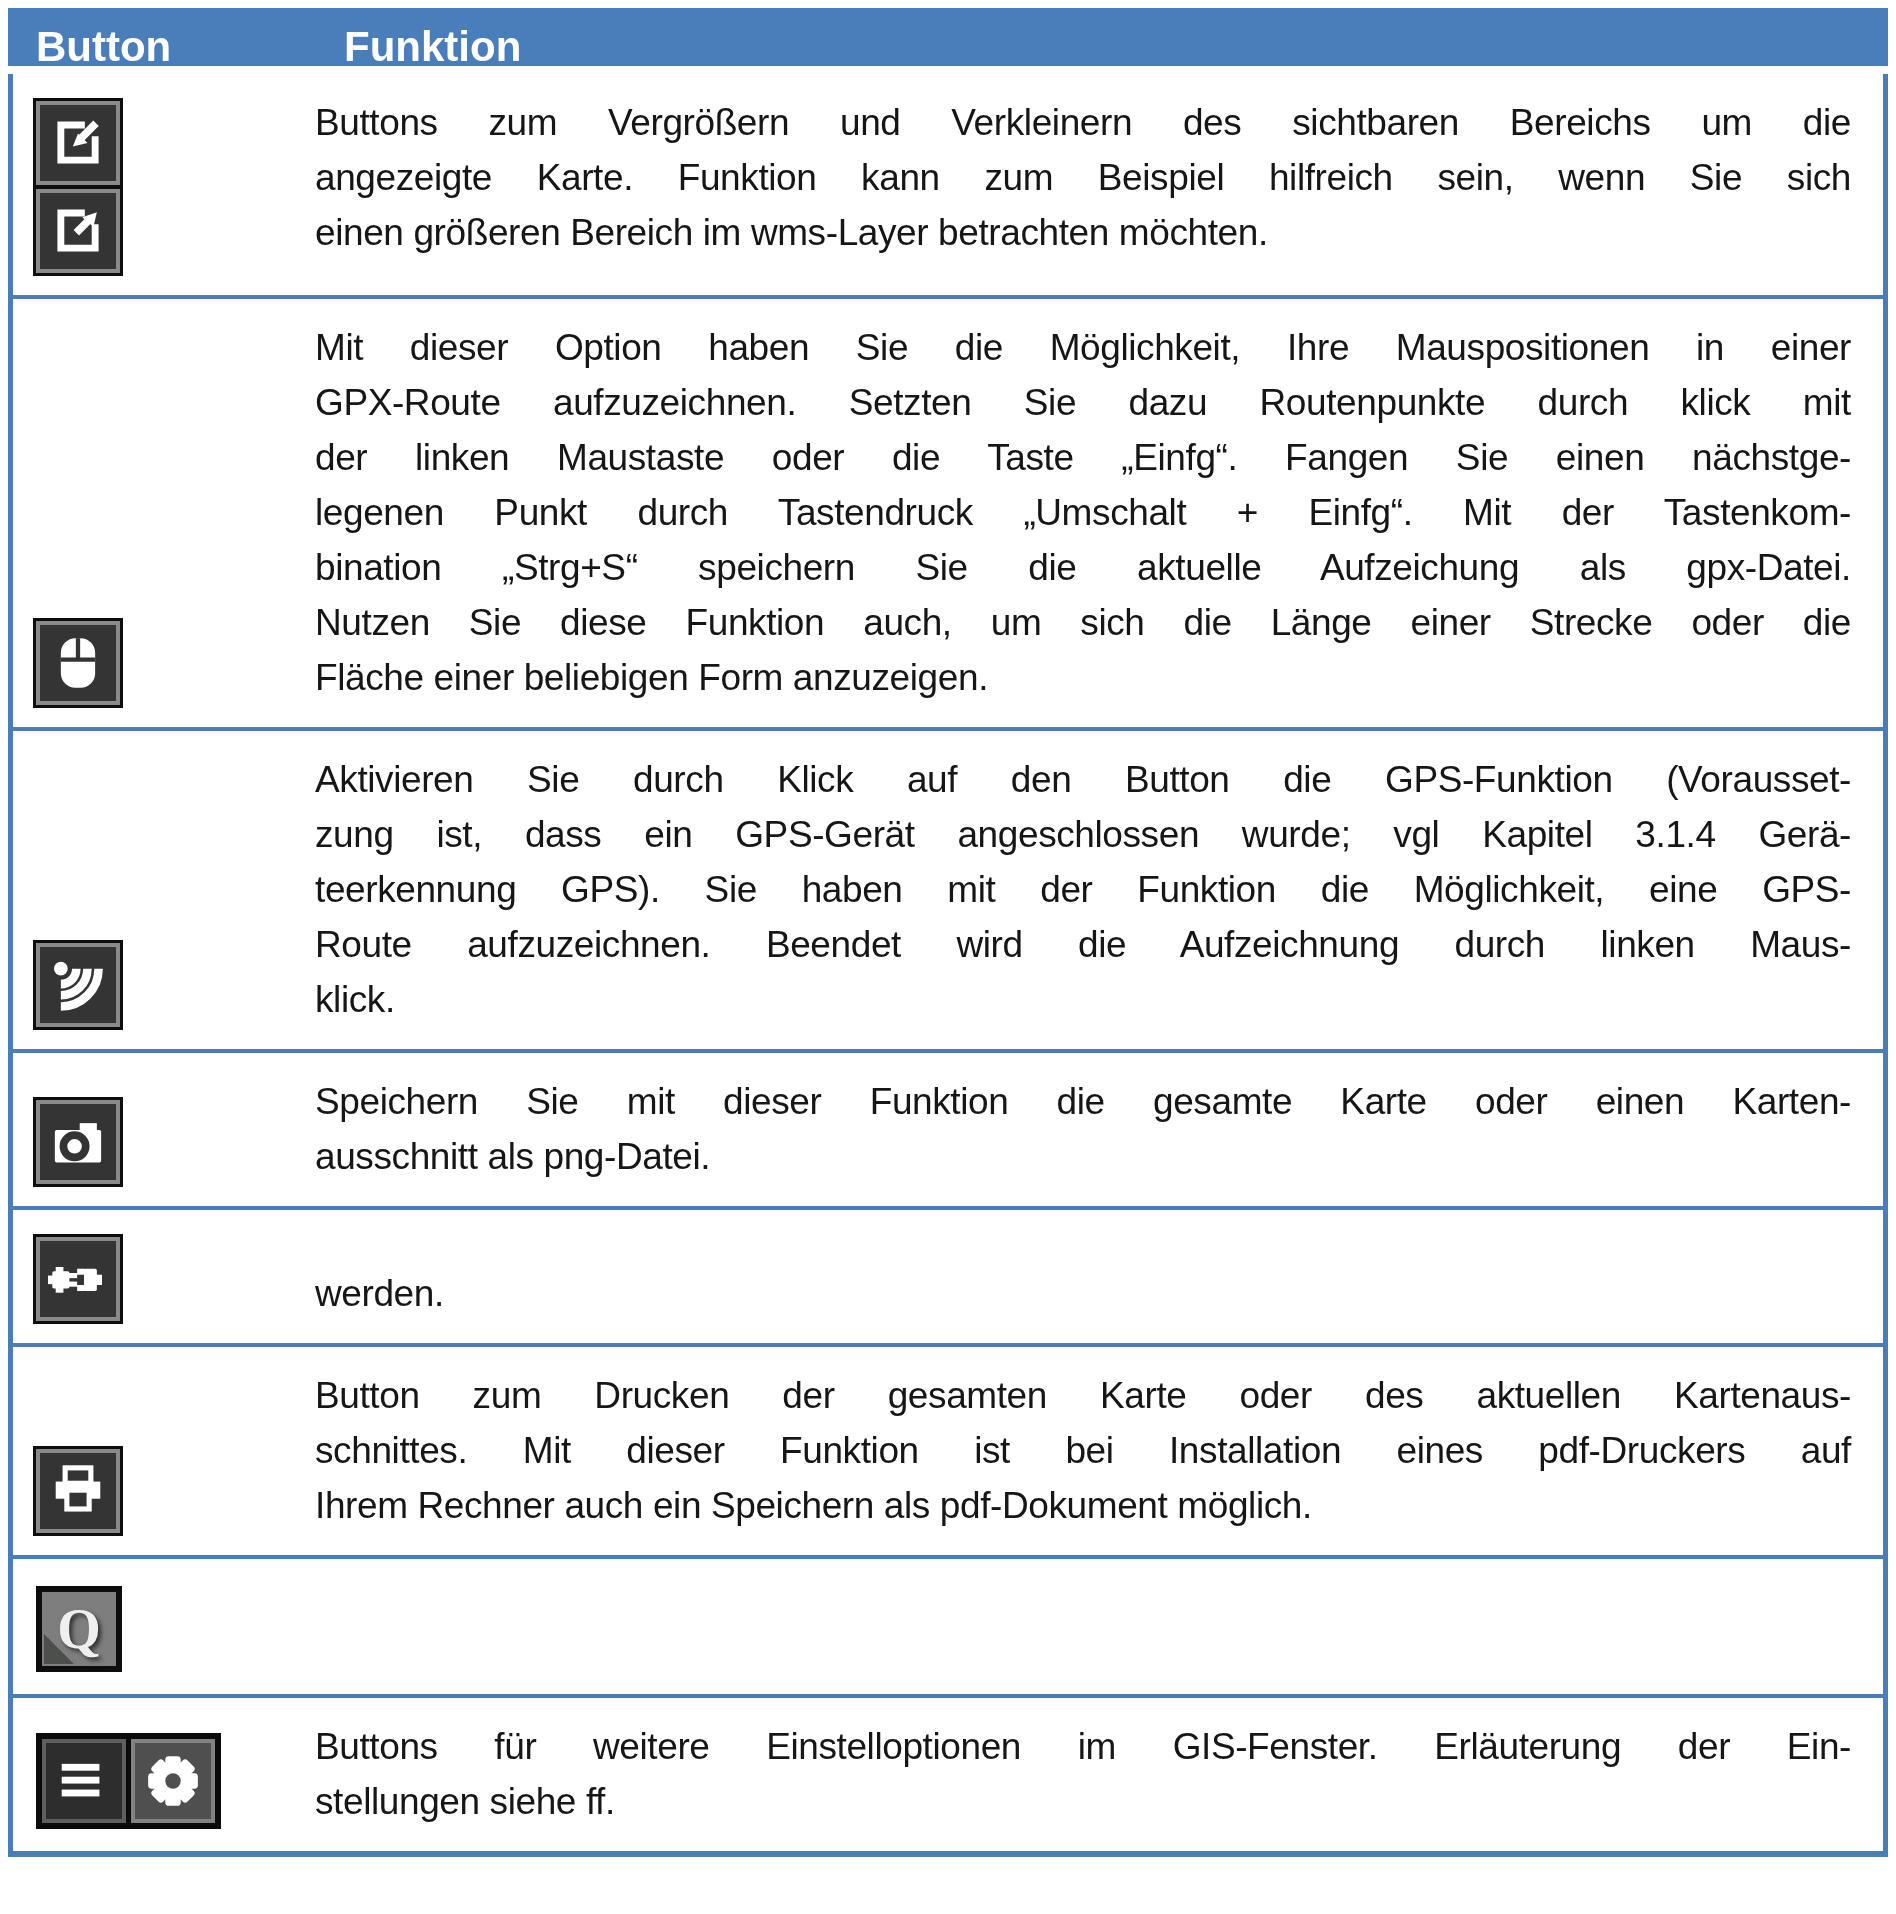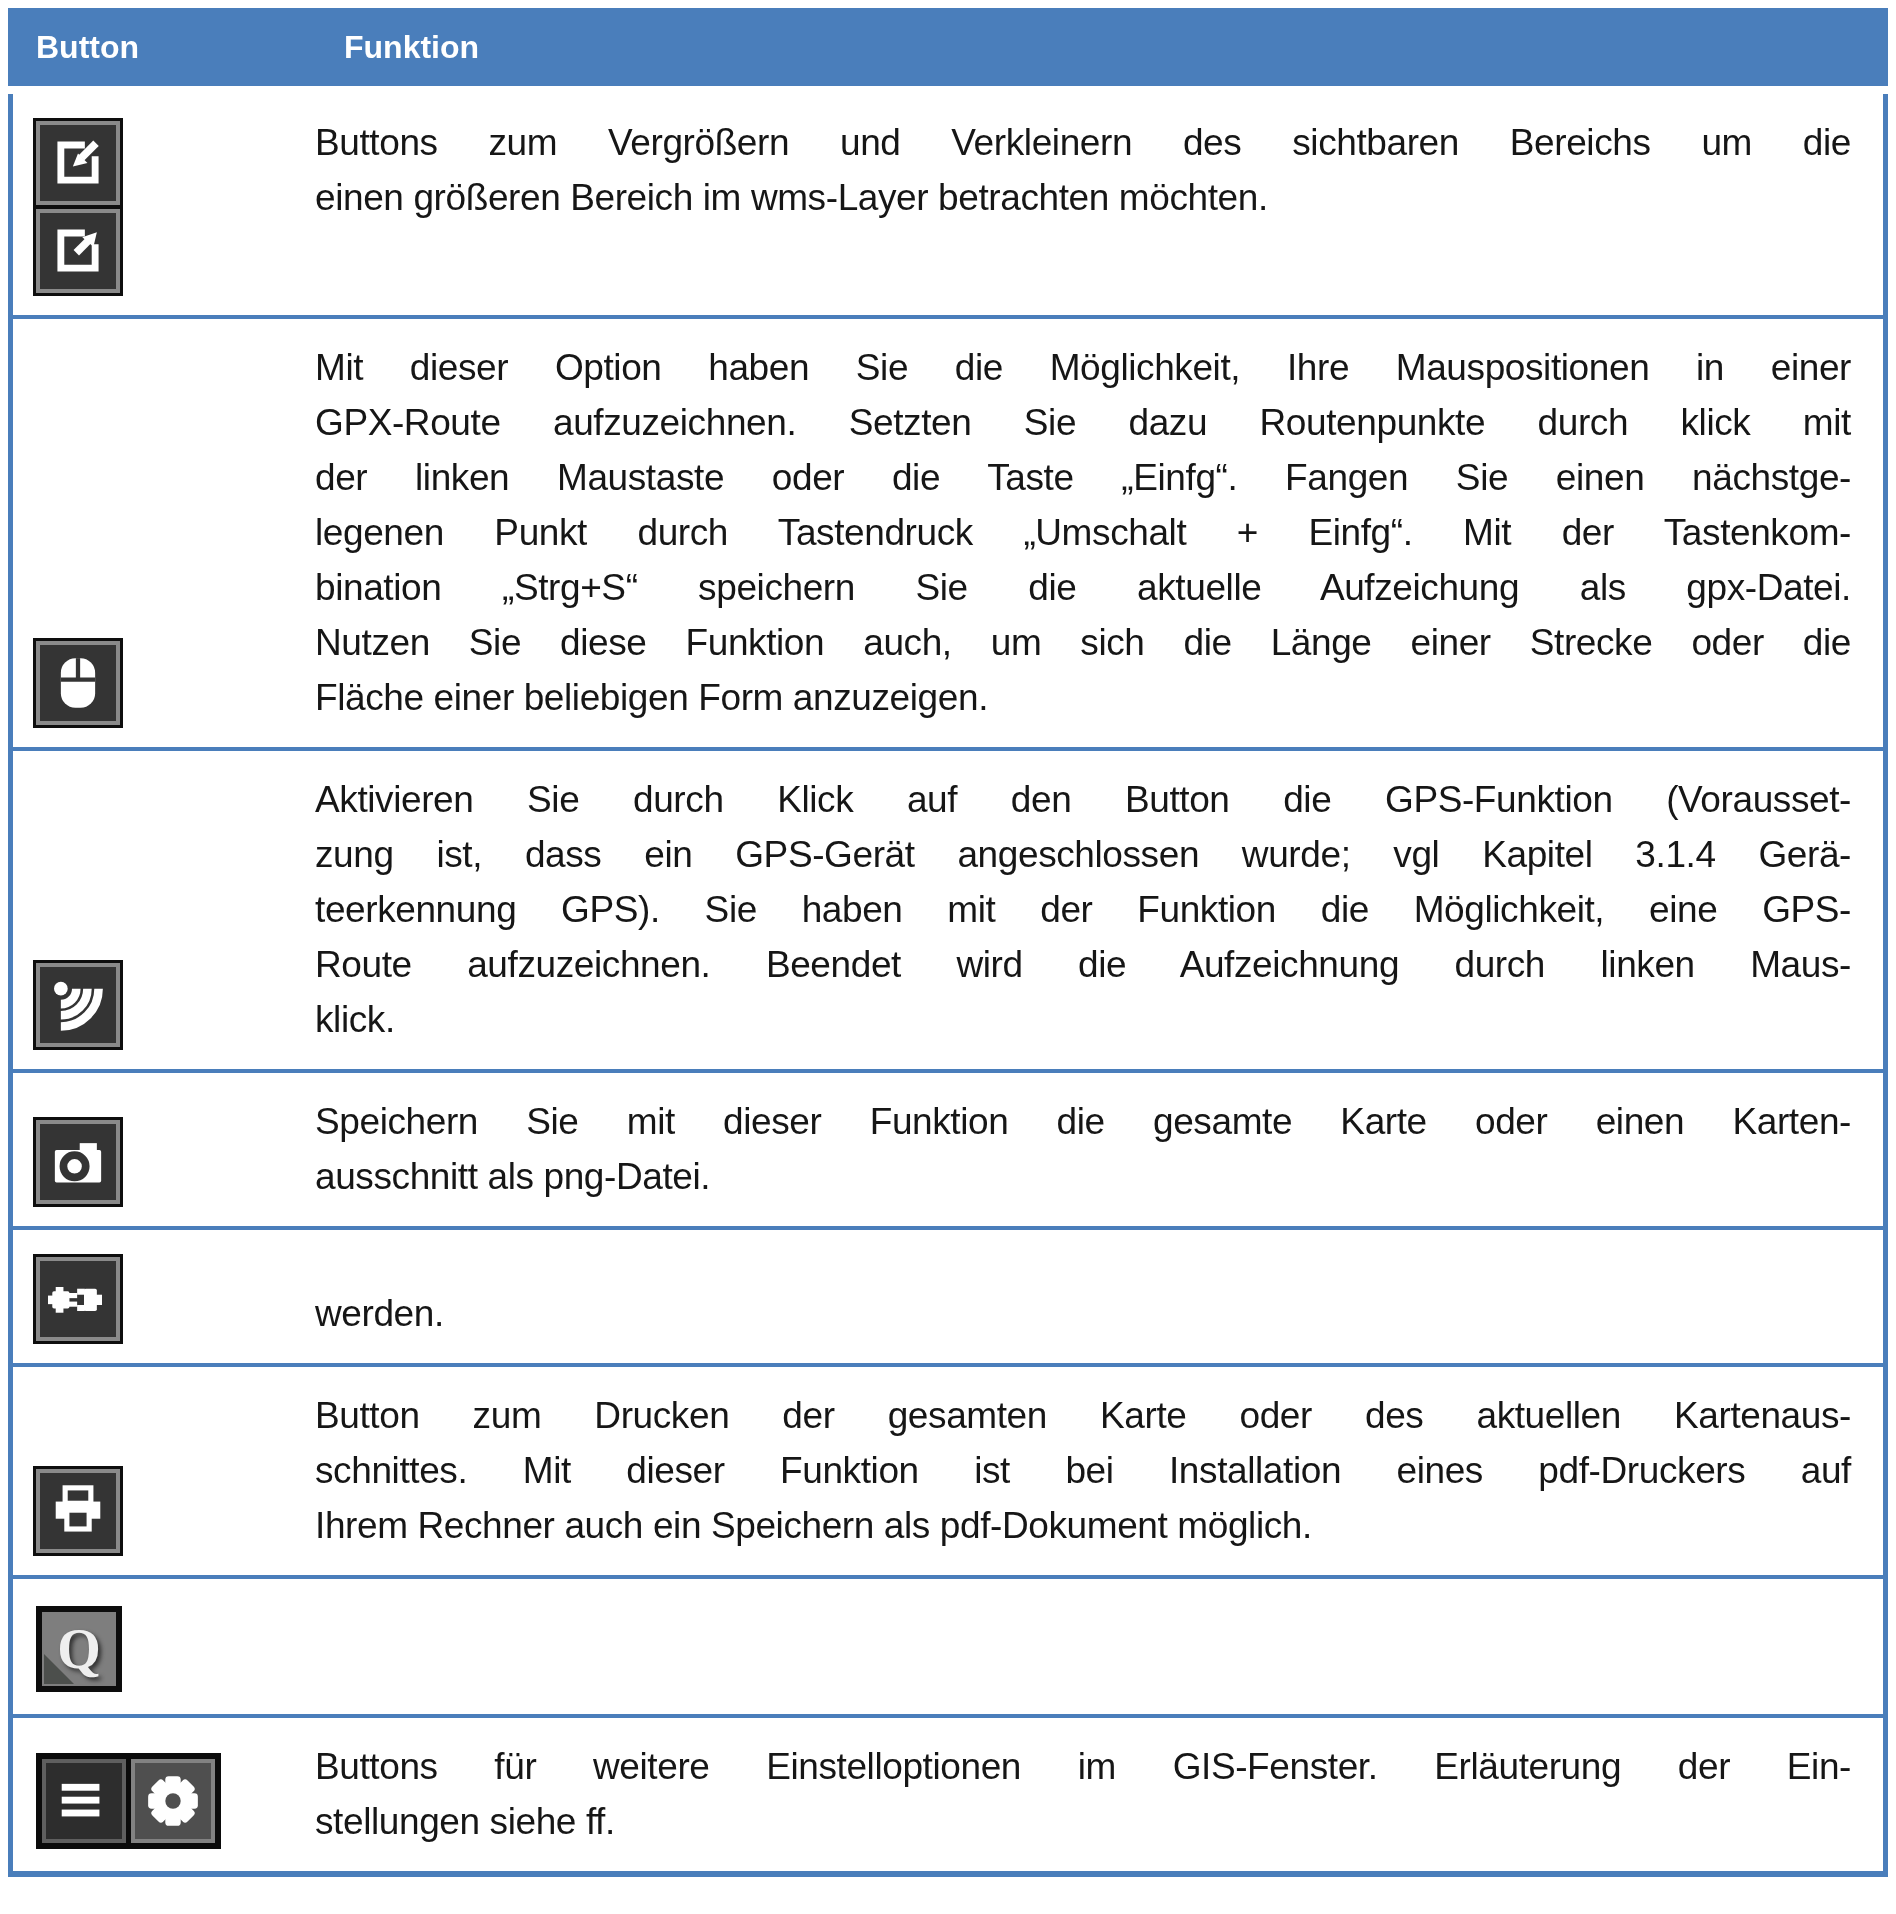--- a/index.html
+++ b/index.html
@@ -5,22 +5,22 @@
   :root{
     --blue:#4a7ebb;
     --ink:#161616;
     --btn-bg:#343434;
     --btn-border:#8a8a8a;
   }
   html,body{margin:0;padding:0;background:#fff;}
   body{width:1896px;font-family:"Liberation Sans","DejaVu Sans",sans-serif;}
   .doc-table{margin:8px;width:1880px;box-sizing:border-box;}
   
-  .header{position:relative;height:78px;background:var(--blue);color:#fff;
-          font-weight:bold;font-size:32px;line-height:78px;}
+  .header{position:relative;height:58px;background:var(--blue);color:#fff;
+          font-weight:bold;font-size:42px;line-height:78px;}
   .hc1{position:absolute;left:28px;top:0;}
   .hc2{position:absolute;left:308px;top:0;margin-left:28px;}
   .header-gap{height:8px;background:#fff;}
   
   .tbody{border-left:5px solid var(--blue);border-right:5px solid var(--blue);
          border-bottom:6px solid var(--blue);}
   .trow{display:flex;padding:21px 16px 22px 0;}
   .trow + .trow{border-top:4px solid var(--blue);align-items:flex-end;}
   .icon-cell{width:302px;flex:0 0 302px;box-sizing:border-box;padding:6px 0 0 23px;}
   .text-cell{flex:1;padding-right:16px;color:var(--ink);
@@ -68,20 +68,21 @@
             <span class="btn expand-view-icon">
               <svg viewBox="0 0 84 84">
                 <path d="M50 21 H22 V62 H62 V34" fill="none" stroke="#fff" stroke-width="8"></path>
                 <path d="M40 44 L55 29" stroke="#fff" stroke-width="9" fill="none"></path>
                 <polygon points="64,20 60,37 47,26" fill="#fff"></polygon>
               </svg>
             </span>
           </span></div>
     <div class="text-cell">
           <div class="line">Buttons zum Vergrößern und Verkleinern des sichtbaren Bereichs um die</div>
+          <div class="line">angezeigte Karte. Funktion kann zum Beispiel hilfreich sein, wenn Sie sich</div>
           <div class="line last">einen größeren Bereich im wms-Layer betrachten möchten.</div>
         </div>
   </div>
 
   <div class="trow">
     <div class="icon-cell"><span class="icon-wrap single">
             <span class="btn mouse-icon">
               <svg viewBox="0 0 84 84">
                 <rect x="22" y="13" width="40" height="58" rx="17" fill="#fff"></rect>
                 <line x1="22" y1="38" x2="62" y2="38" stroke="#343434" stroke-width="5"></line>

